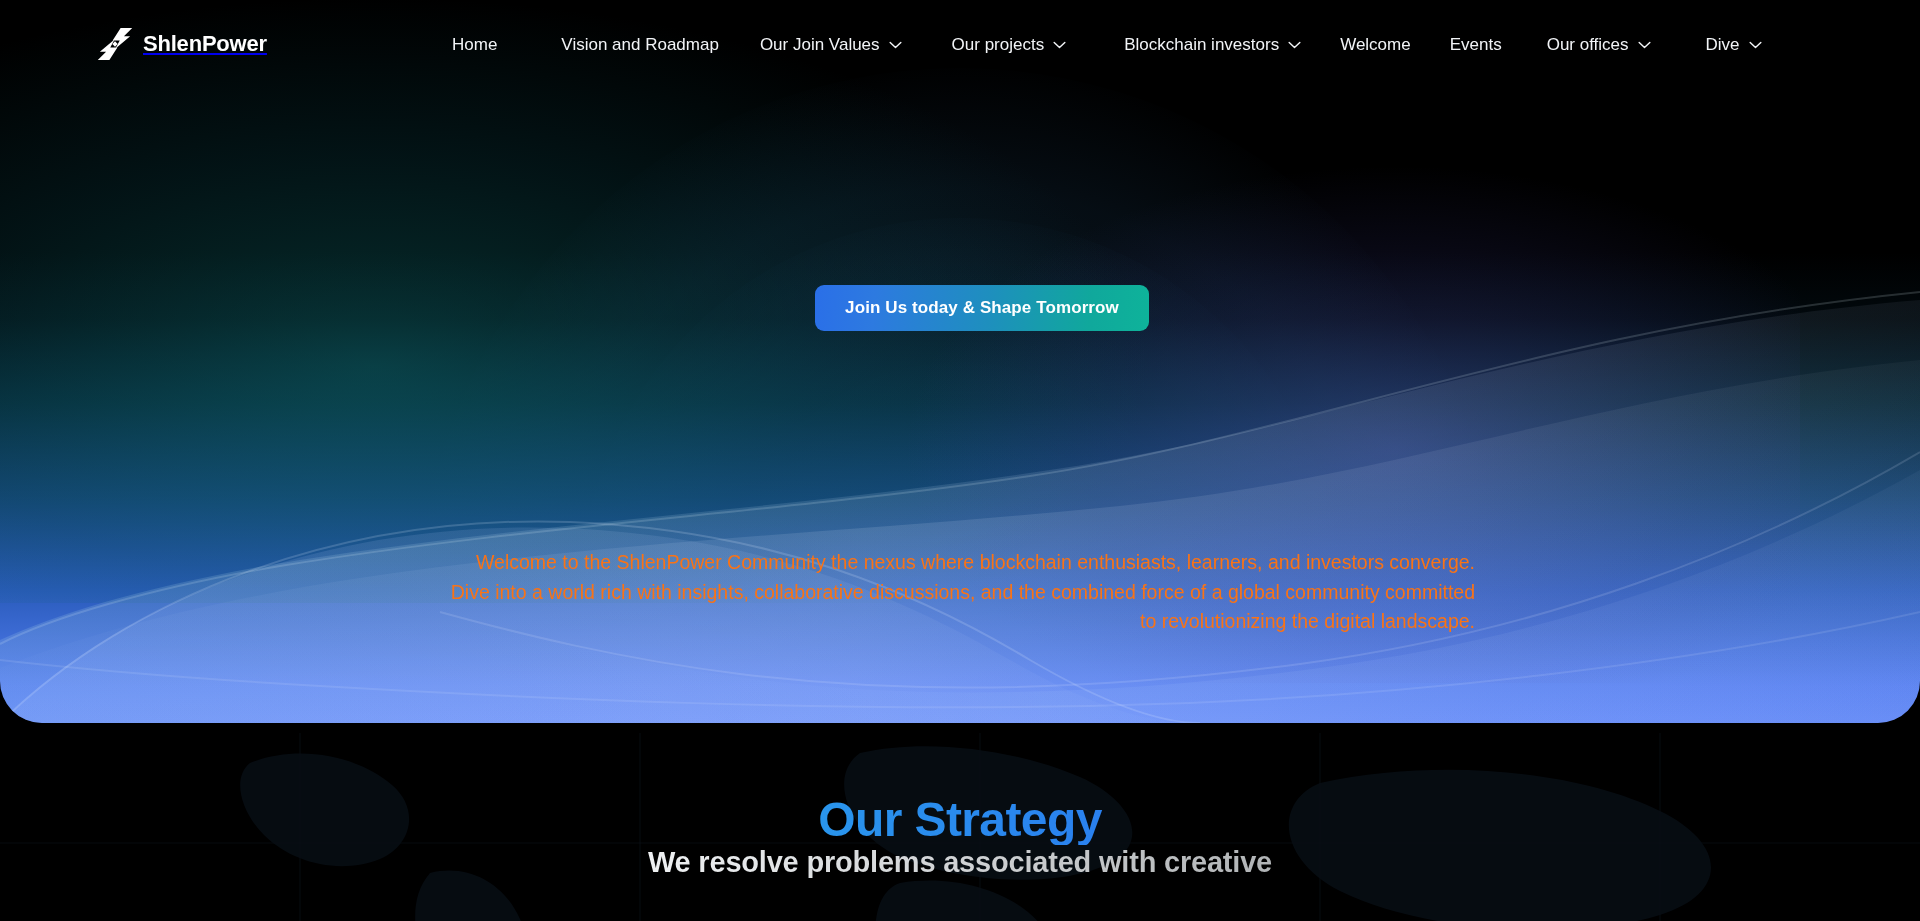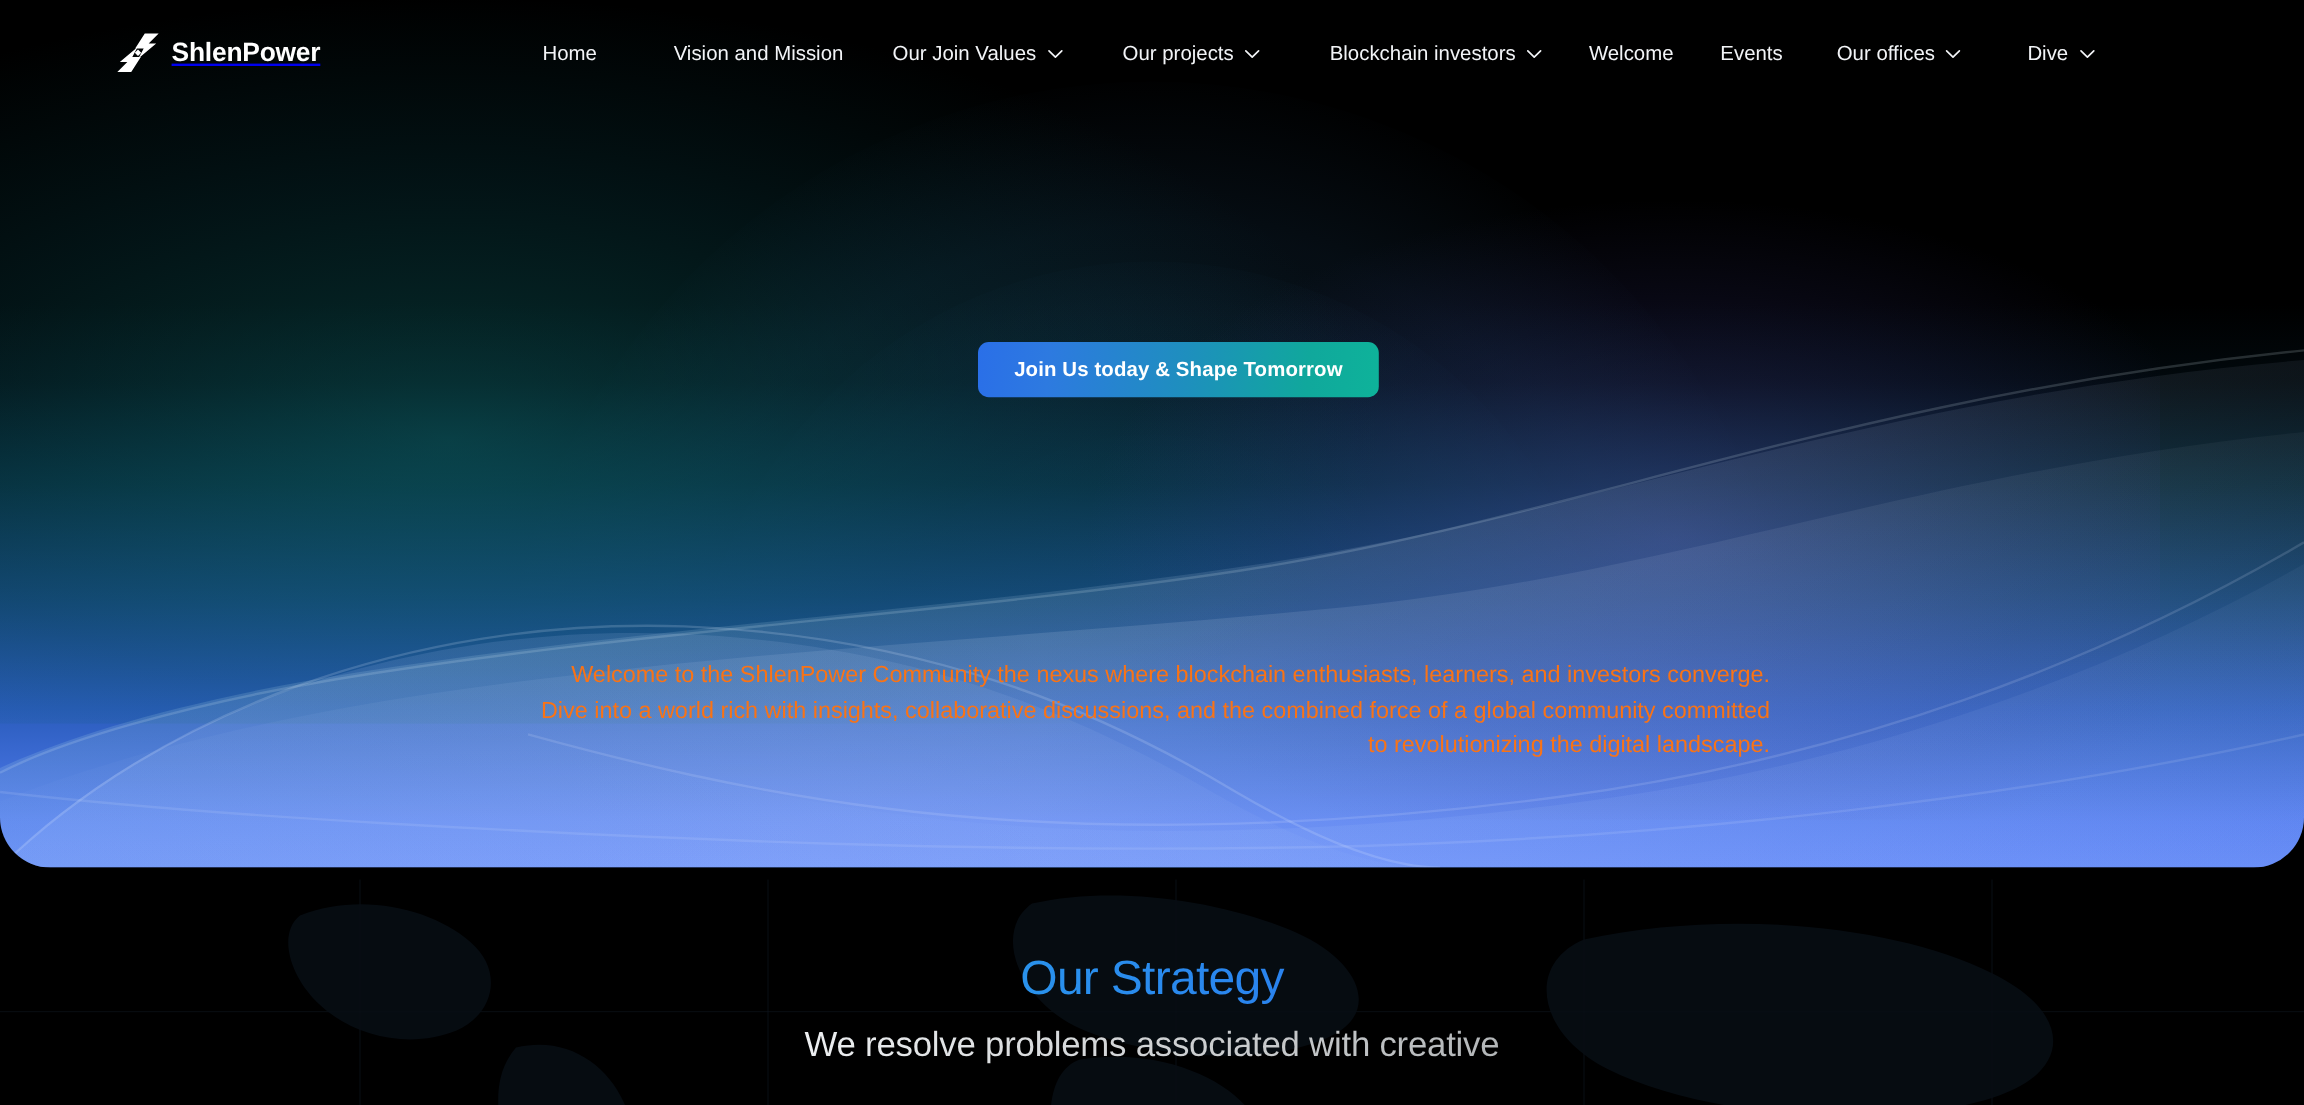--- a/index.html
+++ b/index.html
@@ -257,35 +257,34 @@
     pointer-events: none;
   }
   .strategy-inner {
     position: relative;
     z-index: 2;
     width: 1920px;
     padding-top: 72px;
     text-align: center;
   }
   .strategy-title {
-    font-size: 40px;
-    font-weight: 400;
+    font-size: 48px;
+    font-weight: 700;
     line-height: 1.04;
     letter-spacing: -0.6px;
     background: linear-gradient(95deg, #2fd0e8 0%, #29a6ea 30%, #2a72f0 68%, #2a66f2 100%);
     -webkit-background-clip: text;
     background-clip: text;
     color: transparent;
     -webkit-text-fill-color: transparent;
     white-space: nowrap;
   }
   .strategy-sub {
-    margin-top: 17px;
     font-size: 29px;
-    font-weight: 400;
+    font-weight: 700;
     line-height: 1.2;
     letter-spacing: -0.2px;
     white-space: nowrap;
     background: linear-gradient(92deg, #ffffff 0%, #f2f4f6 32%, #b9bcbe 62%, #8f9294 84%, #7e8183 100%);
     -webkit-background-clip: text;
     background-clip: text;
     color: transparent;
     -webkit-text-fill-color: transparent;
   }
 </style>
@@ -365,21 +364,21 @@
     </a>
 
     <nav class="main-nav">
 
       <div class="nav-item">
         <span class="nav-label">Home</span>
       </div>
       <div class="nav-gap-1"></div>
 
       <div class="nav-item">
-        <span class="nav-label">Vision and Mission</span>
+        <span class="nav-label">Vision and Roadmap</span>
       </div>
       <div class="nav-gap-2"></div>
 
       <div class="nav-item">
         <span class="nav-label">Our Join Values</span>
         <svg class="chev" viewBox="0 0 14 9">
           <path d="M1 1.6 L7 7.4 L13 1.6" fill="none" stroke="#f2f4f7" stroke-width="1.6" stroke-linecap="round" stroke-linejoin="round"></path>
         </svg>
       </div>
       <div class="nav-gap-3"></div>

